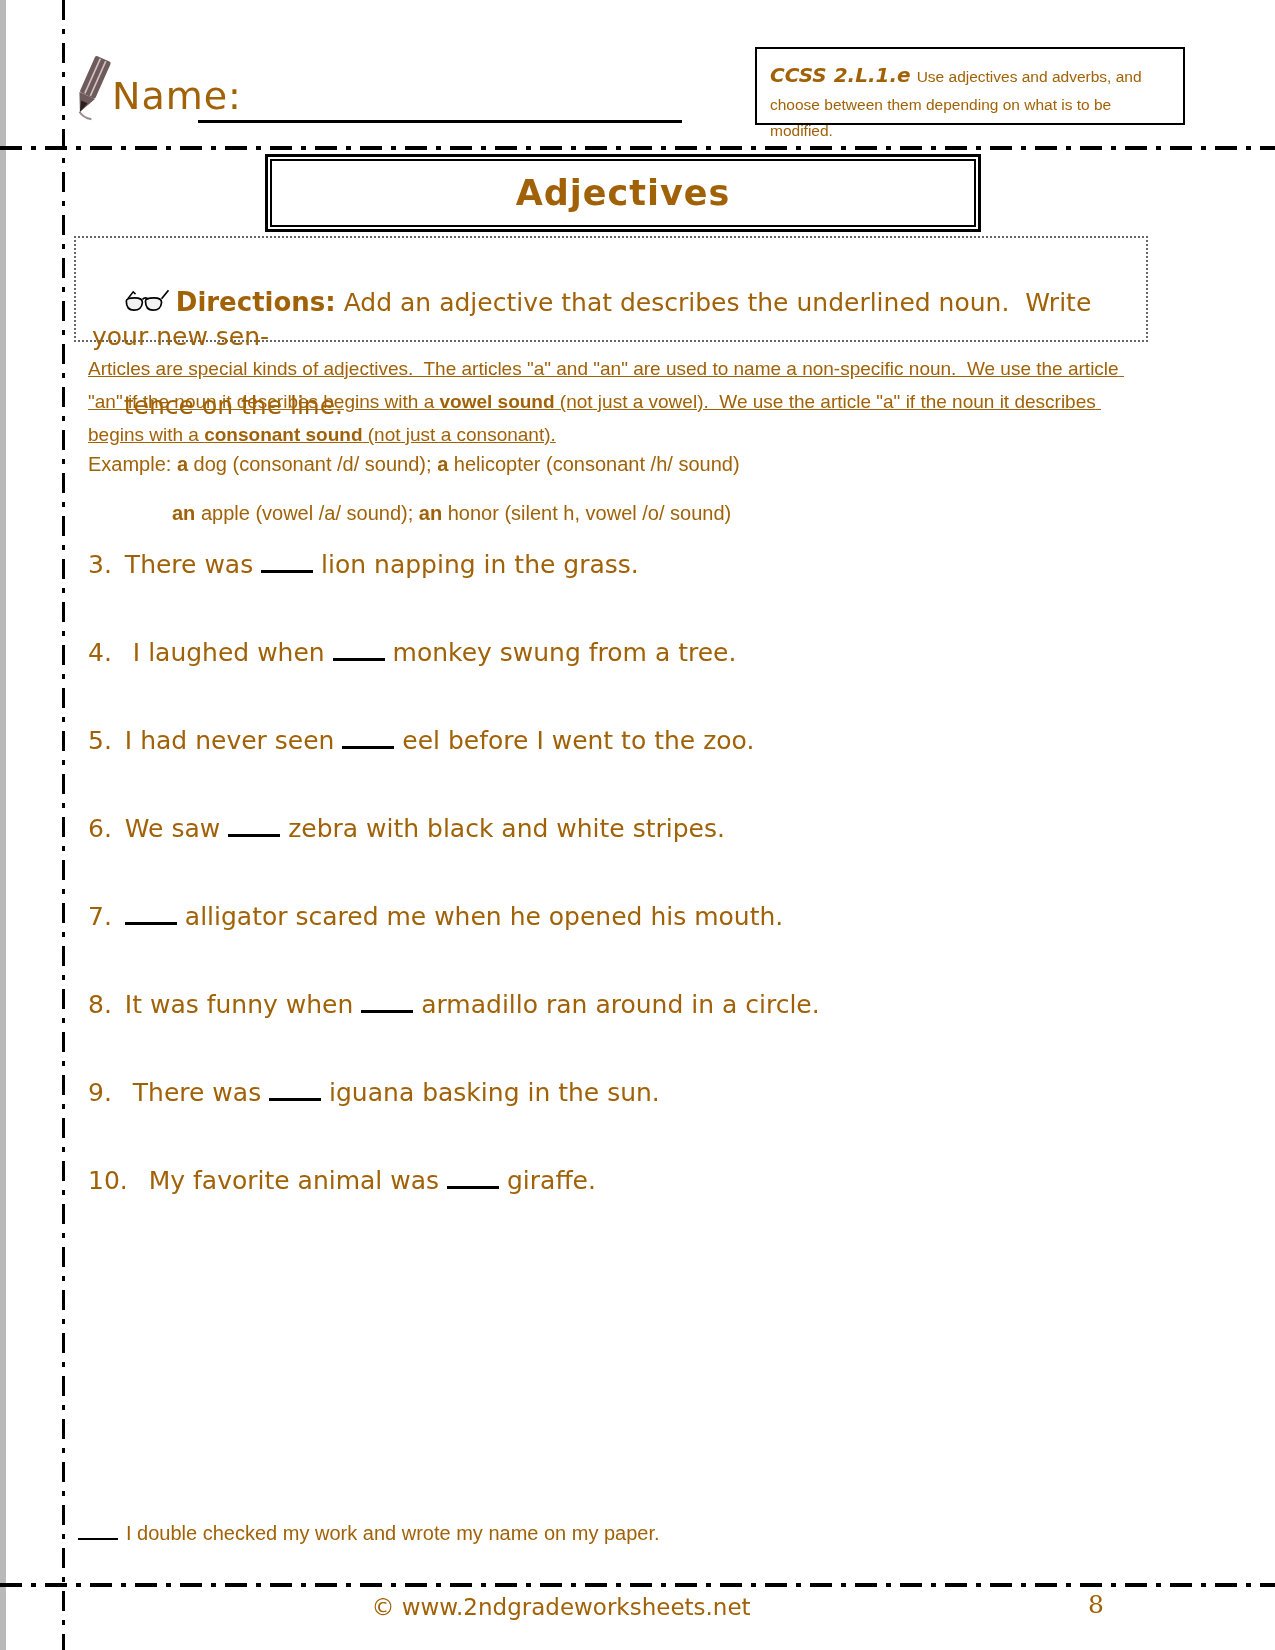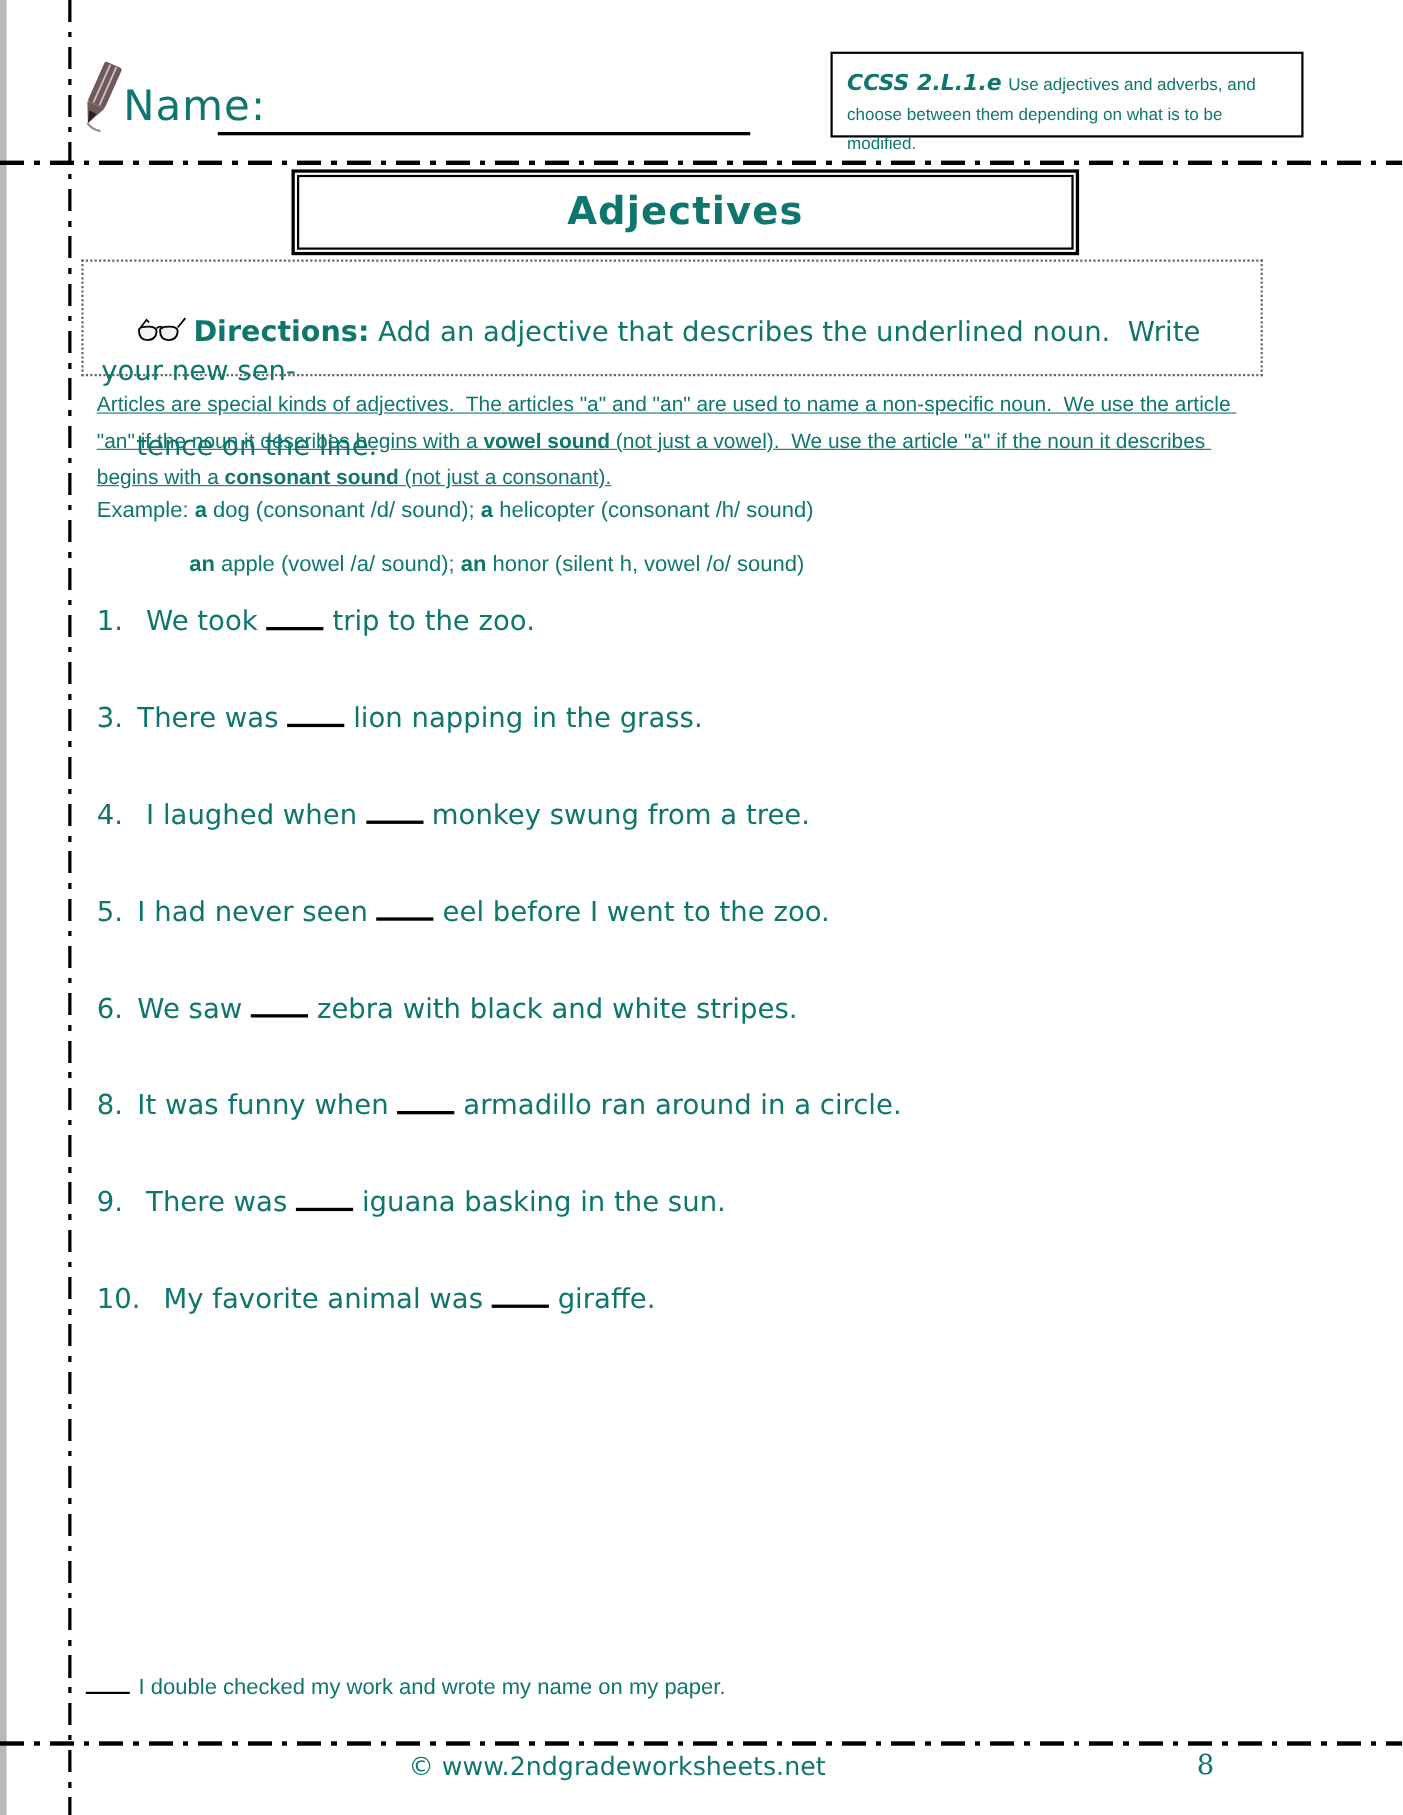--- a/index.html
+++ b/index.html
@@ -1,17 +1,17 @@
 <!DOCTYPE html>
 <html><head>
 <meta charset="utf-8">
 <style>
   html,body{margin:0;padding:0;background:#fff;}
   .page{position:relative;width:1275px;height:1650px;background:#fff;overflow:hidden;
-        font-family:"DejaVu Sans",sans-serif;color:#0f766e;}
+        font-family:"DejaVu Sans",sans-serif;color:#a16207;}
   .edge{position:absolute;left:0;top:0;width:6px;height:1650px;background:#b9b9b9;}
   .dashdot-v{position:absolute;left:62px;top:0;width:3px;height:1650px;
     background-image:repeating-linear-gradient(to bottom,#000 0 20px,transparent 20px 29px,#000 29px 34px,transparent 34px 43px);}
   .dashdot-h{position:absolute;left:0;width:1275px;height:4px;
     background-image:repeating-linear-gradient(to right,#000 0 22px,transparent 22px 31px,#000 31px 36px,transparent 36px 45px);}
   .hline-top{top:146px;}
   .hline-bottom{top:1583px;}
 
   .pencil{position:absolute;left:64px;top:50px;}
   .name-label{position:absolute;left:112px;top:74px;font-size:38px;letter-spacing:1px;}
@@ -93,25 +93,25 @@
     </svg><b>Directions:</b><span> Add an adjective that describes the underlined noun.  Write your new sen-</span><br>
     <span>tence on the line.</span>
   </div>
 
   <p class="articles"><span>Articles are special kinds of adjectives.  The articles "a" and "an" are used to name a non-specific noun.  We use the article "an" if the noun it describes begins with a </span><b>vowel sound</b><span> (not just a vowel).  We use the article "a" if the noun it describes begins with a </span><b>consonant sound</b><span> (not just a consonant).</span></p>
 
   <p class="example ex1"><span>Example: </span><b>a</b><span> dog (consonant /d/ sound); </span><b>a</b><span> helicopter (consonant /h/ sound)</span></p>
   <p class="example ex2"><b>an</b><span> apple (vowel /a/ sound); </span><b>an</b><span> honor (silent h, vowel /o/ sound)</span></p>
 
   <div class="sentences">
-      <div class="sentence"><span class="snum">1.</span><span> We took <span class="blank"></span> trip to the zoo.</span></div>
       <div class="sentence"><span class="snum">3.</span><span>There was <span class="blank"></span> lion napping in the grass.</span></div>
       <div class="sentence"><span class="snum">4.</span><span> I laughed when <span class="blank"></span> monkey swung from a tree.</span></div>
       <div class="sentence"><span class="snum">5.</span><span>I had never seen <span class="blank"></span> eel before I went to the zoo.</span></div>
       <div class="sentence"><span class="snum">6.</span><span>We saw <span class="blank"></span> zebra with black and white stripes.</span></div>
+      <div class="sentence"><span class="snum">7.</span><span><span class="blank"></span> alligator scared me when he opened his mouth.</span></div>
       <div class="sentence"><span class="snum">8.</span><span>It was funny when <span class="blank"></span> armadillo ran around in a circle.</span></div>
       <div class="sentence"><span class="snum">9.</span><span> There was <span class="blank"></span> iguana basking in the sun.</span></div>
       <div class="sentence"><span class="snum">10.</span><span> My favorite animal was <span class="blank"></span> giraffe.</span></div>
     </div>
 
   <div class="checkline">
     <span class="check-blank"></span><span>I double checked my work and wrote my name on my  paper.</span>
   </div>
 
   <div class="dashdot-h hline-bottom"></div>

